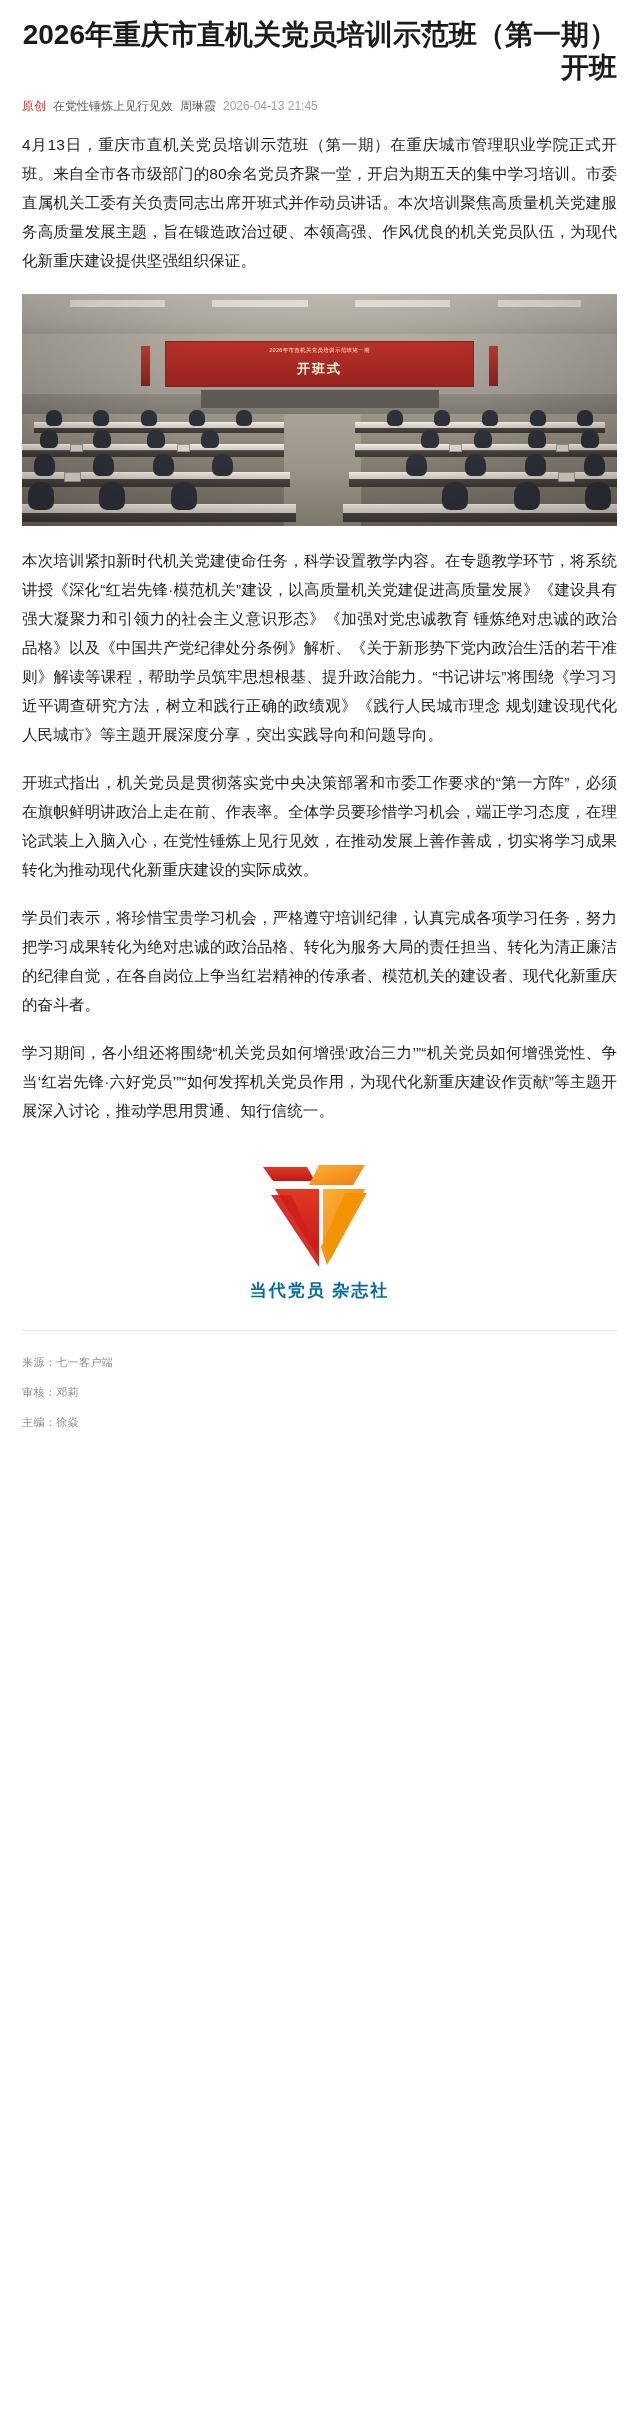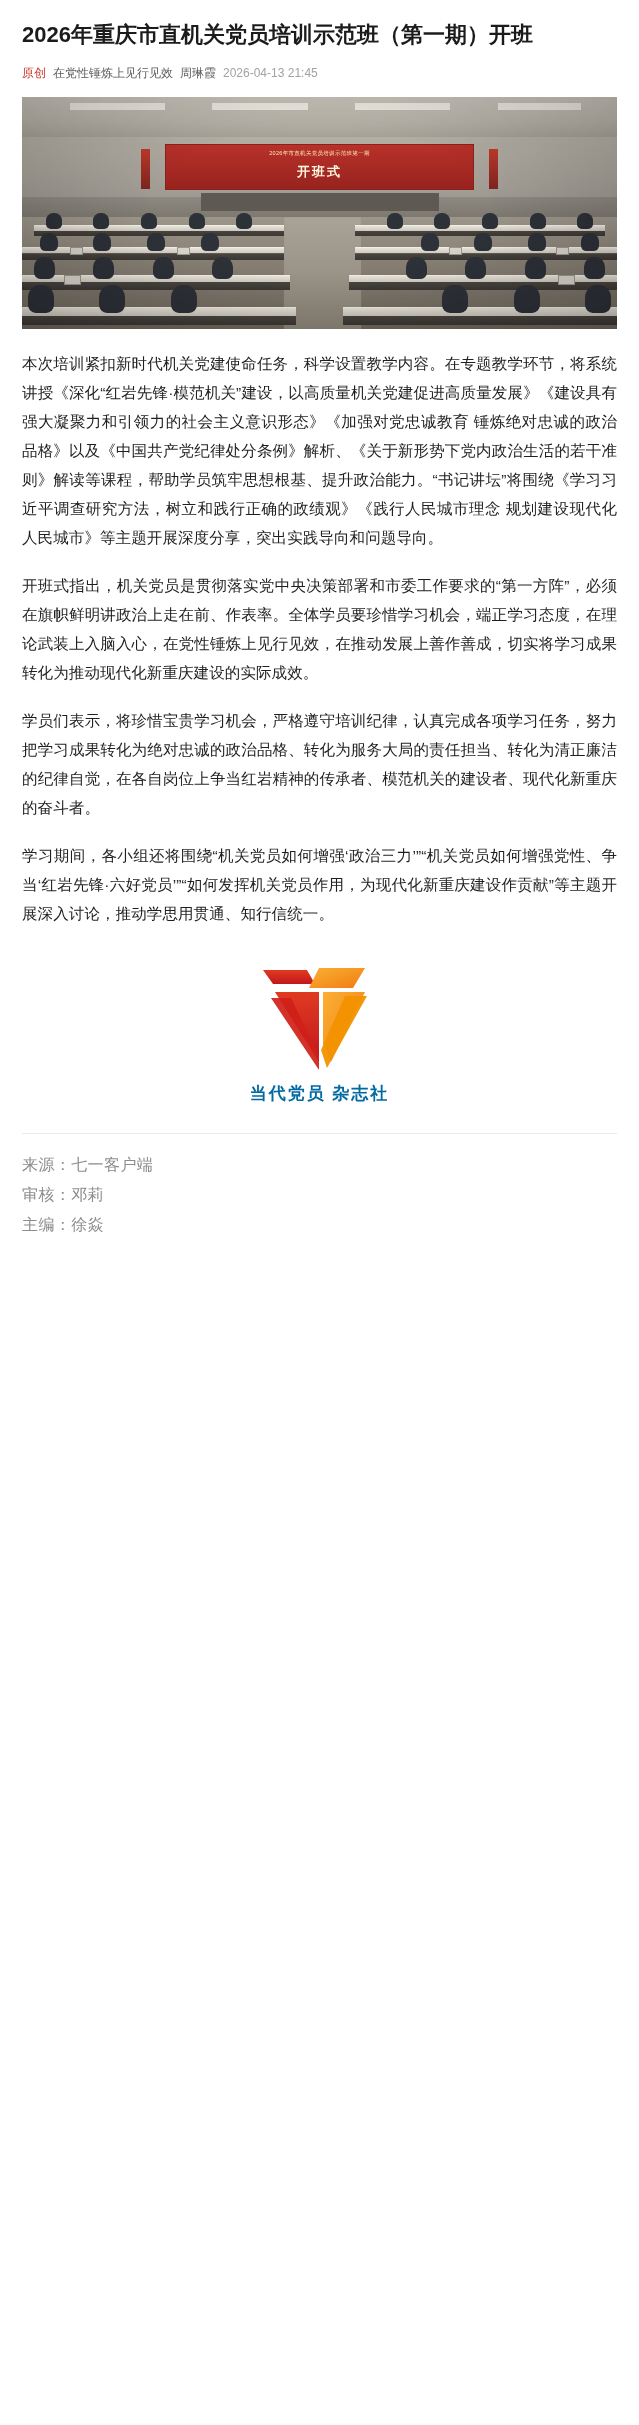--- a/index.html
+++ b/index.html
@@ -12,26 +12,27 @@
     width: 639px;
     font-family: "Liberation Sans", sans-serif;
     color: #1a1a1a;
     -webkit-font-smoothing: antialiased;
   }
   .page {
     width: 639px;
     padding: 18px 22px 0 22px;
   }
   .article-title {
-    font-size: 22px;
+    font-size: 28px;
     line-height: 33px;
     font-weight: bold;
     color: #1b1b1b;
     letter-spacing: 0px;
     margin: 0 0 14px 0;
+    text-align: right;
   }
   .meta-row {
     display: flex;
     align-items: flex-start;
     flex-wrap: wrap;
     gap: 7px;
     margin-bottom: 16px;
     font-size: 12px;
     line-height: 16px;
     color: #9a9a9a;
@@ -159,41 +160,42 @@
     font-weight: bold;
     color: #0369a1;
     letter-spacing: 2px;
   }
   .footer {
     border-top: 1px solid #e9e9e9;
     margin-top: 8px;
     padding: 16px 0 26px 0;
   }
   .footer-line {
-    font-size: 16px;
+    font-size: 11px;
     line-height: 30px;
     color: #8c8c8c;
     letter-spacing: .4px;
   }
   .footer-line .fv { color: #8c8c8c; }
 </style>
 </head>
 <body>
 
 <div class="page">
 
   <h1 class="article-title">2026年重庆市直机关党员培训示范班（第一期）开班</h1>
 
   <div class="meta-row">
     <span class="meta-original">原创</span>
     <span class="meta-source">在党性锤炼上见行见效</span>
     <span class="meta-author">周琳霞</span>
     <span class="meta-time">2026-04-13 21:45</span>
   </div>
 
+  <p class="body-par">4月13日，重庆市直机关党员培训示范班（第一期）在重庆城市管理职业学院正式开班。来自全市各市级部门的80余名党员齐聚一堂，开启为期五天的集中学习培训。市委直属机关工委有关负责同志出席开班式并作动员讲话。本次培训聚焦高质量机关党建服务高质量发展主题，旨在锻造政治过硬、本领高强、作风优良的机关党员队伍，为现代化新重庆建设提供坚强组织保证。</p>
 
   <div class="photo-wrap">
     <div class="photo">
       <div class="ph-ceiling"></div>
       <div class="ph-ceil-light" style="left:8%;width:16%;"></div>
       <div class="ph-ceil-light" style="left:32%;width:16%;"></div>
       <div class="ph-ceil-light" style="left:56%;width:16%;"></div>
       <div class="ph-ceil-light" style="left:80%;width:14%;"></div>
       <div class="ph-backwall"></div>
       <div class="ph-flag"></div>

